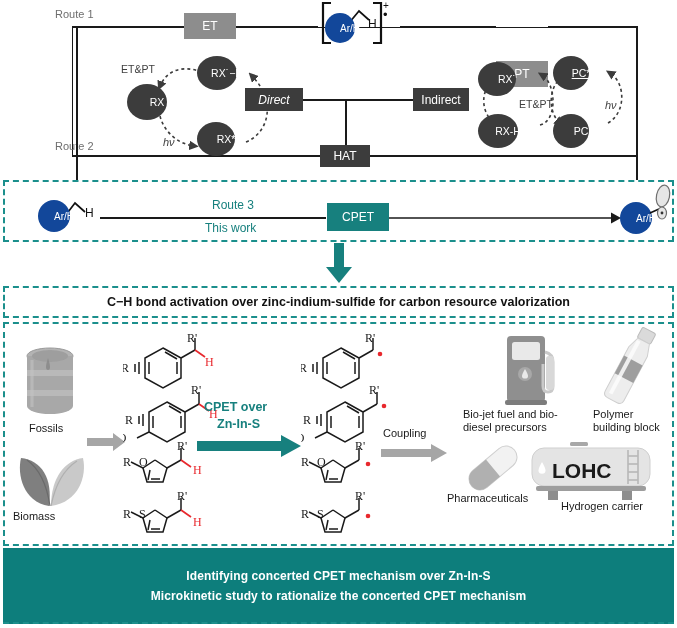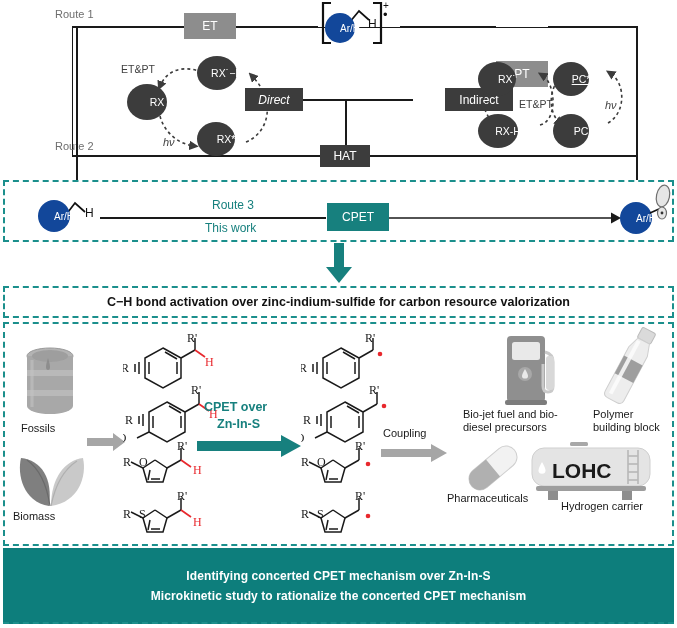--- a/index.html
+++ b/index.html
@@ -152,21 +152,21 @@
   <div class="abs box box-dark" style="left:245px; top:88px; width:58px; height:23px;font-style:italic;">Direct</div>
 
   <div class="abs hline" style="left:303px; top:99px; width:42px;"></div>
 
   <div class="abs vline" style="left:345px; top:99px; height:57px;"></div>
 
   <div class="abs hline" style="left:345px; top:99px; width:68px;"></div>
 
   <div class="abs box box-dark" style="left:320px; top:145px; width:50px; height:22px;">HAT</div>
 
-  <div class="abs box box-dark" style="left:413px; top:88px; width:68px; height:23px;margin-left:32px;">Indirect</div>
+  <div class="abs box box-dark" style="left:413px; top:88px; width:56px; height:23px;">Indirect</div>
 
   <div class="abs" style="left:470px; top:55px; width:170px; height:100px;">
     <svg width="170" height="100" viewBox="0 0 170 100">
       <path d="M26 22 C10 34 10 56 24 68" stroke="#3c3c3c" stroke-width="1.6" fill="none" stroke-dasharray="3,3" marker-end="url(#arrR1)"></path>
       <path d="M70 70 C88 66 86 28 72 20" stroke="#3c3c3c" stroke-width="1.6" fill="none" stroke-dasharray="3,3" marker-end="url(#arrR2)"></path>
       <path d="M92 22 C78 32 78 58 90 68" stroke="#3c3c3c" stroke-width="1.6" fill="none" stroke-dasharray="3,3" marker-end="url(#arrR3)"></path>
       <path d="M138 68 C156 58 156 28 140 18" stroke="#3c3c3c" stroke-width="1.6" fill="none" stroke-dasharray="3,3" marker-end="url(#arrR4)"></path>
       <defs>
         <marker id="arrR1" markerWidth="6" markerHeight="6" refX="3" refY="3" orient="auto">
           <path d="M0,0 L6,3 L0,6 z" fill="#3c3c3c"></path>
@@ -178,21 +178,21 @@
           <path d="M0,0 L6,3 L0,6 z" fill="#3c3c3c"></path>
           </marker>
         <marker id="arrR4" markerWidth="6" markerHeight="6" refX="3" refY="3" orient="auto">
           <path d="M0,0 L6,3 L0,6 z" fill="#3c3c3c"></path>
           </marker>
       </defs>
     </svg>
   </div>
   <div class="abs node" style="left:478px; top:62px; width:38px; height:34px;">RX˙</div>
   <div class="abs node" style="left:478px; top:114px; width:40px; height:34px;">RX-H</div>
-  <div class="abs node" style="left:553px; top:62px; width:36px; height:34px;text-decoration:underline;">PC*</div>
+  <div class="abs node" style="left:553px; top:56px; width:36px; height:34px;text-decoration:underline;">PC*</div>
   <div class="abs node" style="left:553px; top:114px; width:36px; height:34px;">PC</div>
   <div class="abs lbl" style="left:519px; top:98px; font-size:10.5px;">ET&amp;PT</div>
   <div class="abs lbl italic" style="left:605px; top:99px; font-size:11px;">hν</div>
 
 </div>
 
 <div class="abs dash-box" id="route3-panel" style="left:3px; top:180px; width:671px; height:62px;">
 
   <div class="abs" style="left:28px; top:6px; width:80px; height:50px;">
     <svg width="80" height="50" viewBox="0 0 80 50">
@@ -243,21 +243,21 @@
     <svg width="62" height="76" viewBox="0 0 62 76">
       <ellipse cx="31" cy="12" rx="23" ry="8" fill="#b3b3b3" stroke="#9a9a9a" stroke-width="1"></ellipse>
       <path d="M8 12 L8 62 A23 8 0 0 0 54 62 L54 12" fill="#a8a8a8"></path>
       <ellipse cx="31" cy="12" rx="18" ry="6" fill="#9e9e9e"></ellipse>
       <rect x="8" y="26" width="46" height="6" fill="#bdbdbd" opacity=".8"></rect>
       <rect x="8" y="46" width="46" height="6" fill="#bdbdbd" opacity=".8"></rect>
       <path d="M29 14 q2 6 2 9 q0 3 -2 3 q-2 0 -2 -3 q0 -3 2 -9" fill="#8d8d8d"></path>
       <path d="M13 16 L13 63" stroke="#c4c4c4" stroke-width="3" opacity=".6"></path>
     </svg>
   </div>
-  <div class="abs cap" style="left:16px; top:98px; width:58px;">Fossils</div>
+  <div class="abs cap" style="left:24px; top:98px; width:58px;">Fossils</div>
 
   <div class="abs" style="left:6px; top:128px; width:78px; height:58px;">
     <svg width="78" height="58" viewBox="0 0 78 58">
       <path d="M38 54 C12 50 6 22 10 6 C30 8 42 26 38 54 z" fill="#7f7f7f"></path>
       <path d="M40 54 C40 26 54 8 72 6 C76 24 68 50 40 54 z" fill="#c9c9c9"></path>
       <path d="M39 54 C36 34 30 18 16 8" stroke="#6a6a6a" stroke-width="1.2" fill="none"></path>
       <path d="M40 54 C44 34 52 18 66 9" stroke="#b0b0b0" stroke-width="1.2" fill="none"></path>
     </svg>
   </div>
   <div class="abs cap" style="left:8px; top:186px; width:76px;">Biomass</div>

